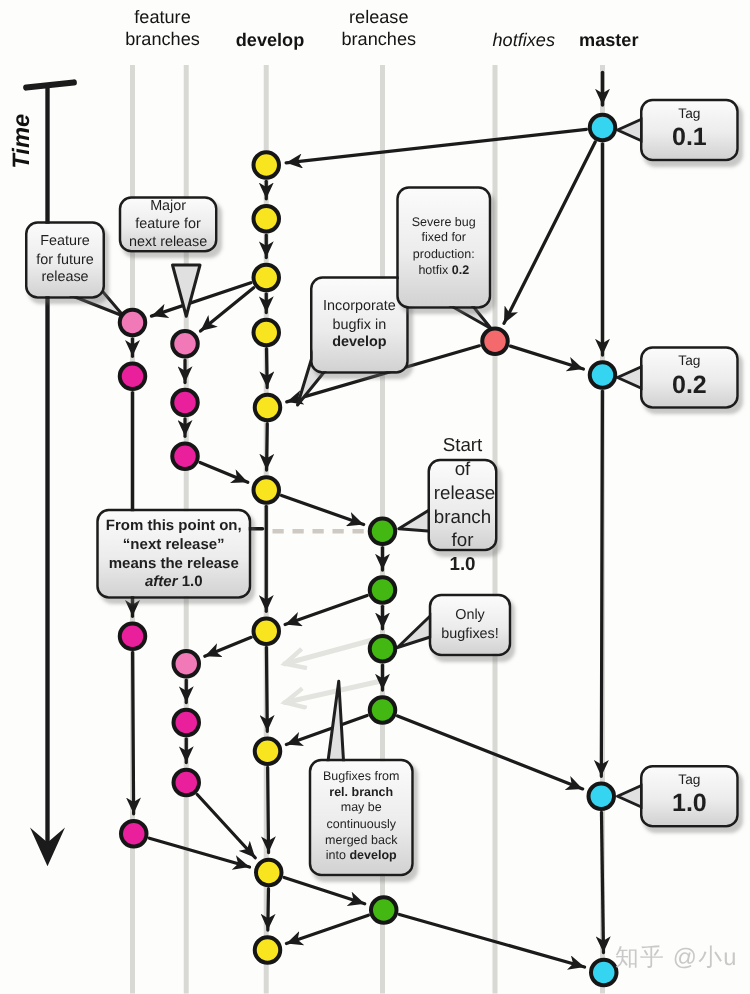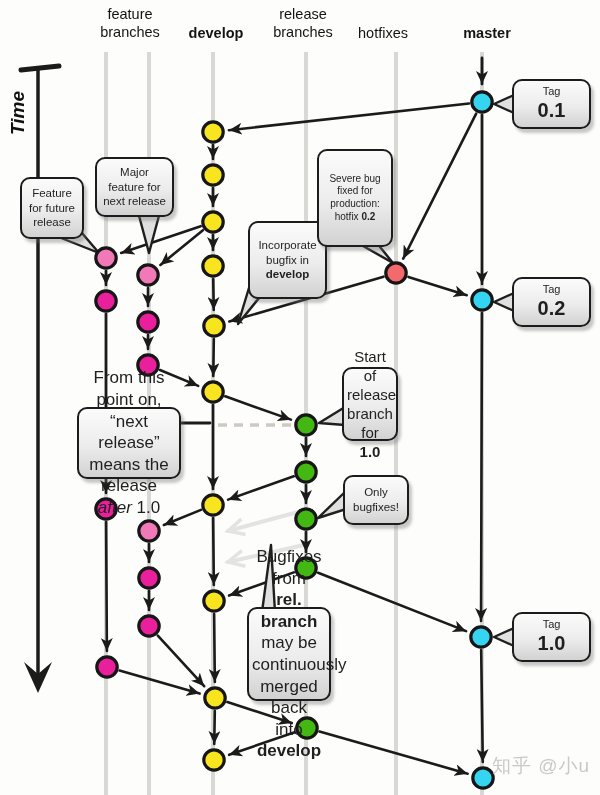--- a/index.html
+++ b/index.html
@@ -131,30 +131,30 @@
       <line x1="21" y1="70" x2="59" y2="66" stroke="#1b1b1b" stroke-width="5" stroke-linecap="round"></line>
       <line x1="38" y1="70" x2="38" y2="680" stroke="#1b1b1b" stroke-width="3.5" stroke-linecap="round"></line>
       <polygon points="24,662 38,693 52,662 38,674" fill="#1b1b1b"></polygon>
     </svg>
   <div id="labels-layer">
       <div class="col-label" style="left: 130px; top: 5px;">feature
 branches</div>
       <div class="col-label bold" style="left: 216px; top: 24px;">develop</div>
       <div class="col-label" style="left: 303px; top: 5px;">release
 branches</div>
-      <div class="col-label" style="left: 383px; top: 24px;">hotfixes</div>
+      <div class="col-label" style="left: 419px; top: 24px; font-style: italic;">hotfixes</div>
       <div class="col-label bold" style="left: 487px; top: 24px;">master</div>
     </div>
   <div id="callouts-layer">
       <div class="callout" style="left: 20px; top: 177px; width: 64px; height: 62px; font-size: 11.5px;">
         <div class="cl-line"><span>Feature</span></div>
         <div class="cl-line"><span>for future</span></div>
         <div class="cl-line"><span>release</span></div>
       </div>
-      <div class="callout" style="left: 95px; top: 157px; width: 79px; height: 60px; font-size: 11.5px;">
+      <div class="callout" style="left: 95px; top: 157px; width: 79px; height: 45px; font-size: 11.5px;">
         <div class="cl-line"><span>Major</span></div>
         <div class="cl-line"><span>feature for</span></div>
         <div class="cl-line"><span>next release</span></div>
       </div>
       <div class="callout" style="left: 248px; top: 221px; width: 79px; height: 78px; font-size: 11.5px;">
         <div class="cl-line"><span>Incorporate</span></div>
         <div class="cl-line"><span>bugfix in</span></div>
         <div class="cl-line"><span class="seg-b">develop</span></div>
       </div>
       <div class="callout" style="left: 317px; top: 149px; width: 76px; height: 98px; font-size: 10px;">
@@ -170,31 +170,31 @@
       <div class="callout tag" style="left: 512px; top: 277px; width: 79px; height: 50px;">
         <div class="cl-line tag-word"><span>Tag</span></div>
         <div class="cl-line tag-value"><span>0.2</span></div>
       </div>
       <div class="callout" style="left: 342px; top: 367px; width: 56px; height: 74px; font-size: 15px;">
         <div class="cl-line"><span>Start of</span></div>
         <div class="cl-line"><span>release</span></div>
         <div class="cl-line"><span>branch for</span></div>
         <div class="cl-line"><span class="seg-b">1.0</span></div>
       </div>
-      <div class="callout" style="left: 77px; top: 407px; width: 104px; height: 72px; font-size: 17px;">
+      <div class="callout" style="left: 77px; top: 407px; width: 124px; height: 72px; font-size: 12px; font-weight: bold;">
         <div class="cl-line"><span>From this point on,</span></div>
         <div class="cl-line"><span>“next release”</span></div>
         <div class="cl-line"><span>means the release</span></div>
         <div class="cl-line"><span class="seg-i">after</span><span> 1.0</span></div>
       </div>
       <div class="callout" style="left: 343px; top: 475px; width: 66px; height: 50px; font-size: 11.5px;">
         <div class="cl-line"><span>Only</span></div>
         <div class="cl-line"><span>bugfixes!</span></div>
       </div>
-      <div class="callout" style="left: 247px; top: 607px; width: 84px; height: 94px; font-size: 17px;">
+      <div class="callout" style="left: 247px; top: 607px; width: 84px; height: 94px; font-size: 10px;">
         <div class="cl-line"><span>Bugfixes from</span></div>
         <div class="cl-line"><span class="seg-b">rel. branch</span></div>
         <div class="cl-line"><span>may be</span></div>
         <div class="cl-line"><span>continuously</span></div>
         <div class="cl-line"><span>merged back</span></div>
         <div class="cl-line"><span>into </span><span class="seg-b">develop</span></div>
       </div>
       <div class="callout tag" style="left: 512px; top: 612px; width: 79px; height: 50px;">
         <div class="cl-line tag-word"><span>Tag</span></div>
         <div class="cl-line tag-value"><span>1.0</span></div>

